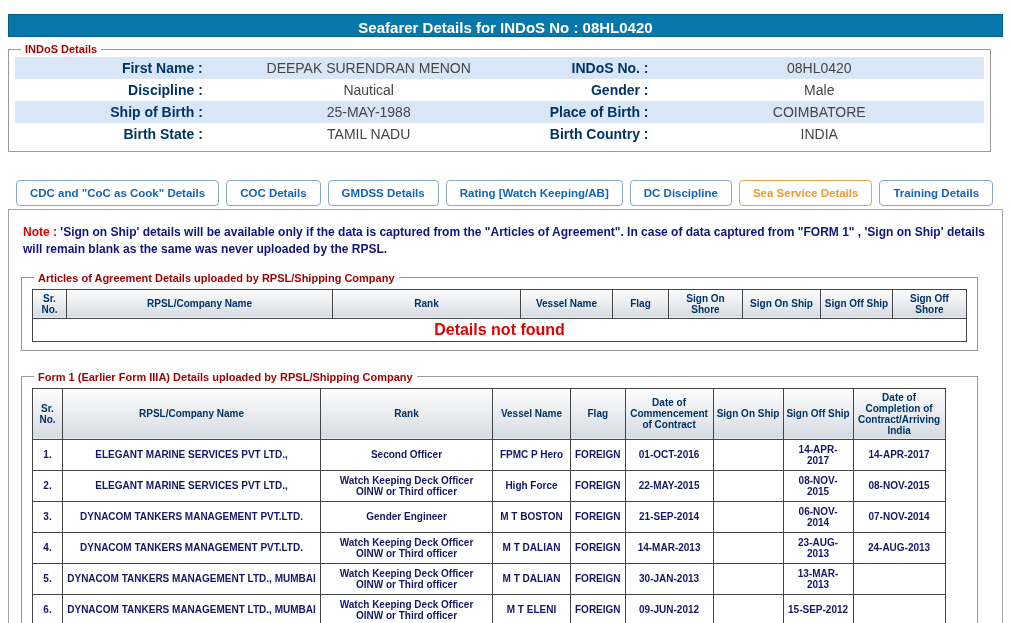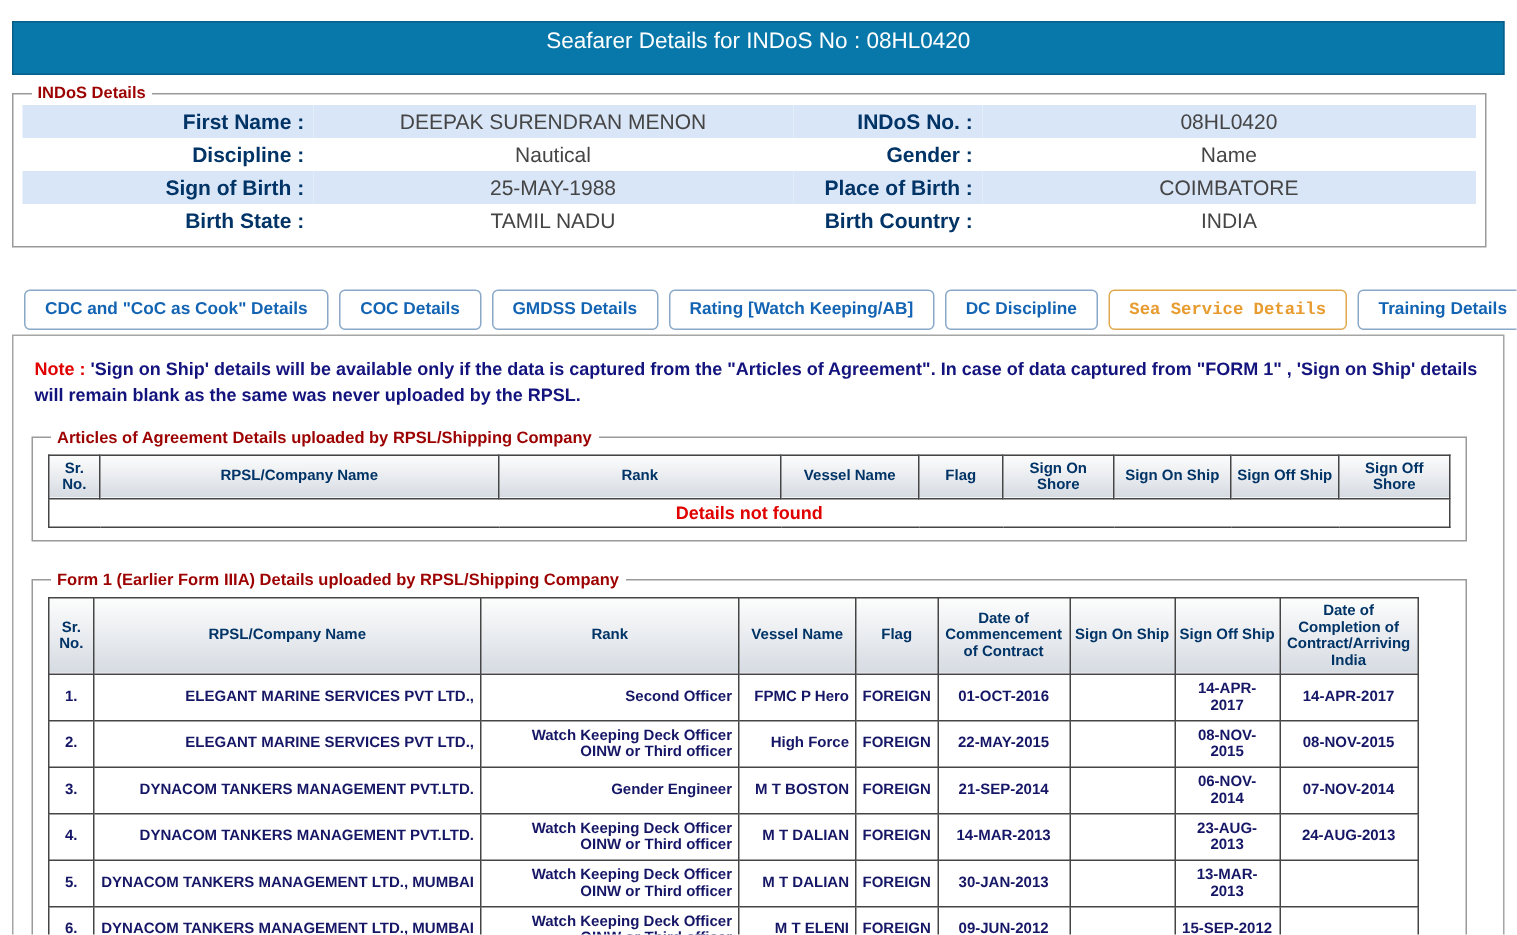--- a/index.html
+++ b/index.html
@@ -8,23 +8,23 @@
     width: 1011px; height: 623px; overflow: hidden;
     background: #ffffff;
     font-family: "Liberation Sans", sans-serif;
   }
   .page { padding: 14px 8px 0 8px; }
 
   .titlebar {
     background: var(--header-bg, #0877A9);
     border: 1px solid #065f87;
     color: #ffffff;
-    font-size: 15px; font-weight: normal;
+    font-size: 15px; font-weight: bold;
     text-align: center;
-    padding: 4px 0 13px 0;
+    padding: 4px 0 0 0;
   }
 
   fieldset.fs {
     border: 1px solid #9a9a9a;
     margin: 6px 12px 0 0;
     padding: 2px 6px 6px 6px;
   }
   fieldset.fs legend {
     color: var(--legend-maroon, #9C0000);
     font-size: 11px; font-weight: bold;
@@ -45,21 +45,21 @@
   
   .tabs { display: flex; gap: 7px; margin: 28px 8px 0 8px; }
   .tab {
     border: 1px solid #8aa8c8; border-radius: 4px;
     background: #ffffff;
     padding: 6px 13px;
     font-size: 11.5px; font-weight: bold;
     color: var(--tab-blue, #1464B4);
     white-space: nowrap; cursor: pointer;
   }
-  .tab.active { color: var(--tab-active-orange, #E89B2E); border-color: #e0a94f; font-family: Liberation Mono, monospace; }
+  .tab.active { color: var(--tab-active-orange, #E89B2E); border-color: #e0a94f; }
 
   
   .panel {
     border: 1px solid #a5a5a5;
     margin-top: 3px;
     padding: 10px 12px 12px 12px;
     height: 437px;
   }
 
   .note { font-size: 12px; font-weight: bold; line-height: 1.4; margin: 4px 2px 14px 2px; }
@@ -76,24 +76,24 @@
     padding: 3px 2px; text-align: center;
     overflow-wrap: break-word;
   }
   table.grid td {
     border: 1px solid #454545;
     color: var(--cell-navy, #161666);
     font-size: 10px; font-weight: bold;
     padding: 4px 4px; text-align: center;
     overflow-wrap: break-word;
   }
-  table.grid td.left { text-align: right; }
+  table.grid td.left { text-align: center; }
   table.grid td.empty {
     color: var(--note-red, #E00000);
-    font-size: 12px; font-weight: bold;
+    font-size: 16px; font-weight: bold;
     text-align: center; padding: 2px;
   }
   fieldset.form1fs { margin-top: 20px; }
 </style>
 </head>
 <body>
 
 <div class="page">
 
   <div class="titlebar">Seafarer Details for INDoS No : 08HL0420</div>
@@ -105,24 +105,24 @@
           <tr class="stripe">
             <td class="label l1">First Name :</td>
             <td class="value v1">DEEPAK SURENDRAN MENON</td>
             <td class="label l2">INDoS No. :</td>
             <td class="value v2">08HL0420</td>
           </tr>
           <tr>
             <td class="label l1">Discipline :</td>
             <td class="value v1">Nautical</td>
             <td class="label l2">Gender :</td>
-            <td class="value v2">Name</td>
+            <td class="value v2">Male</td>
           </tr>
           <tr class="stripe">
-            <td class="label l1">Sign of Birth :</td>
+            <td class="label l1">Ship of Birth :</td>
             <td class="value v1">25-MAY-1988</td>
             <td class="label l2">Place of Birth :</td>
             <td class="value v2">COIMBATORE</td>
           </tr>
           <tr>
             <td class="label l1">Birth State :</td>
             <td class="value v1">TAMIL NADU</td>
             <td class="label l2">Birth Country :</td>
             <td class="value v2">INDIA</td>
           </tr>

